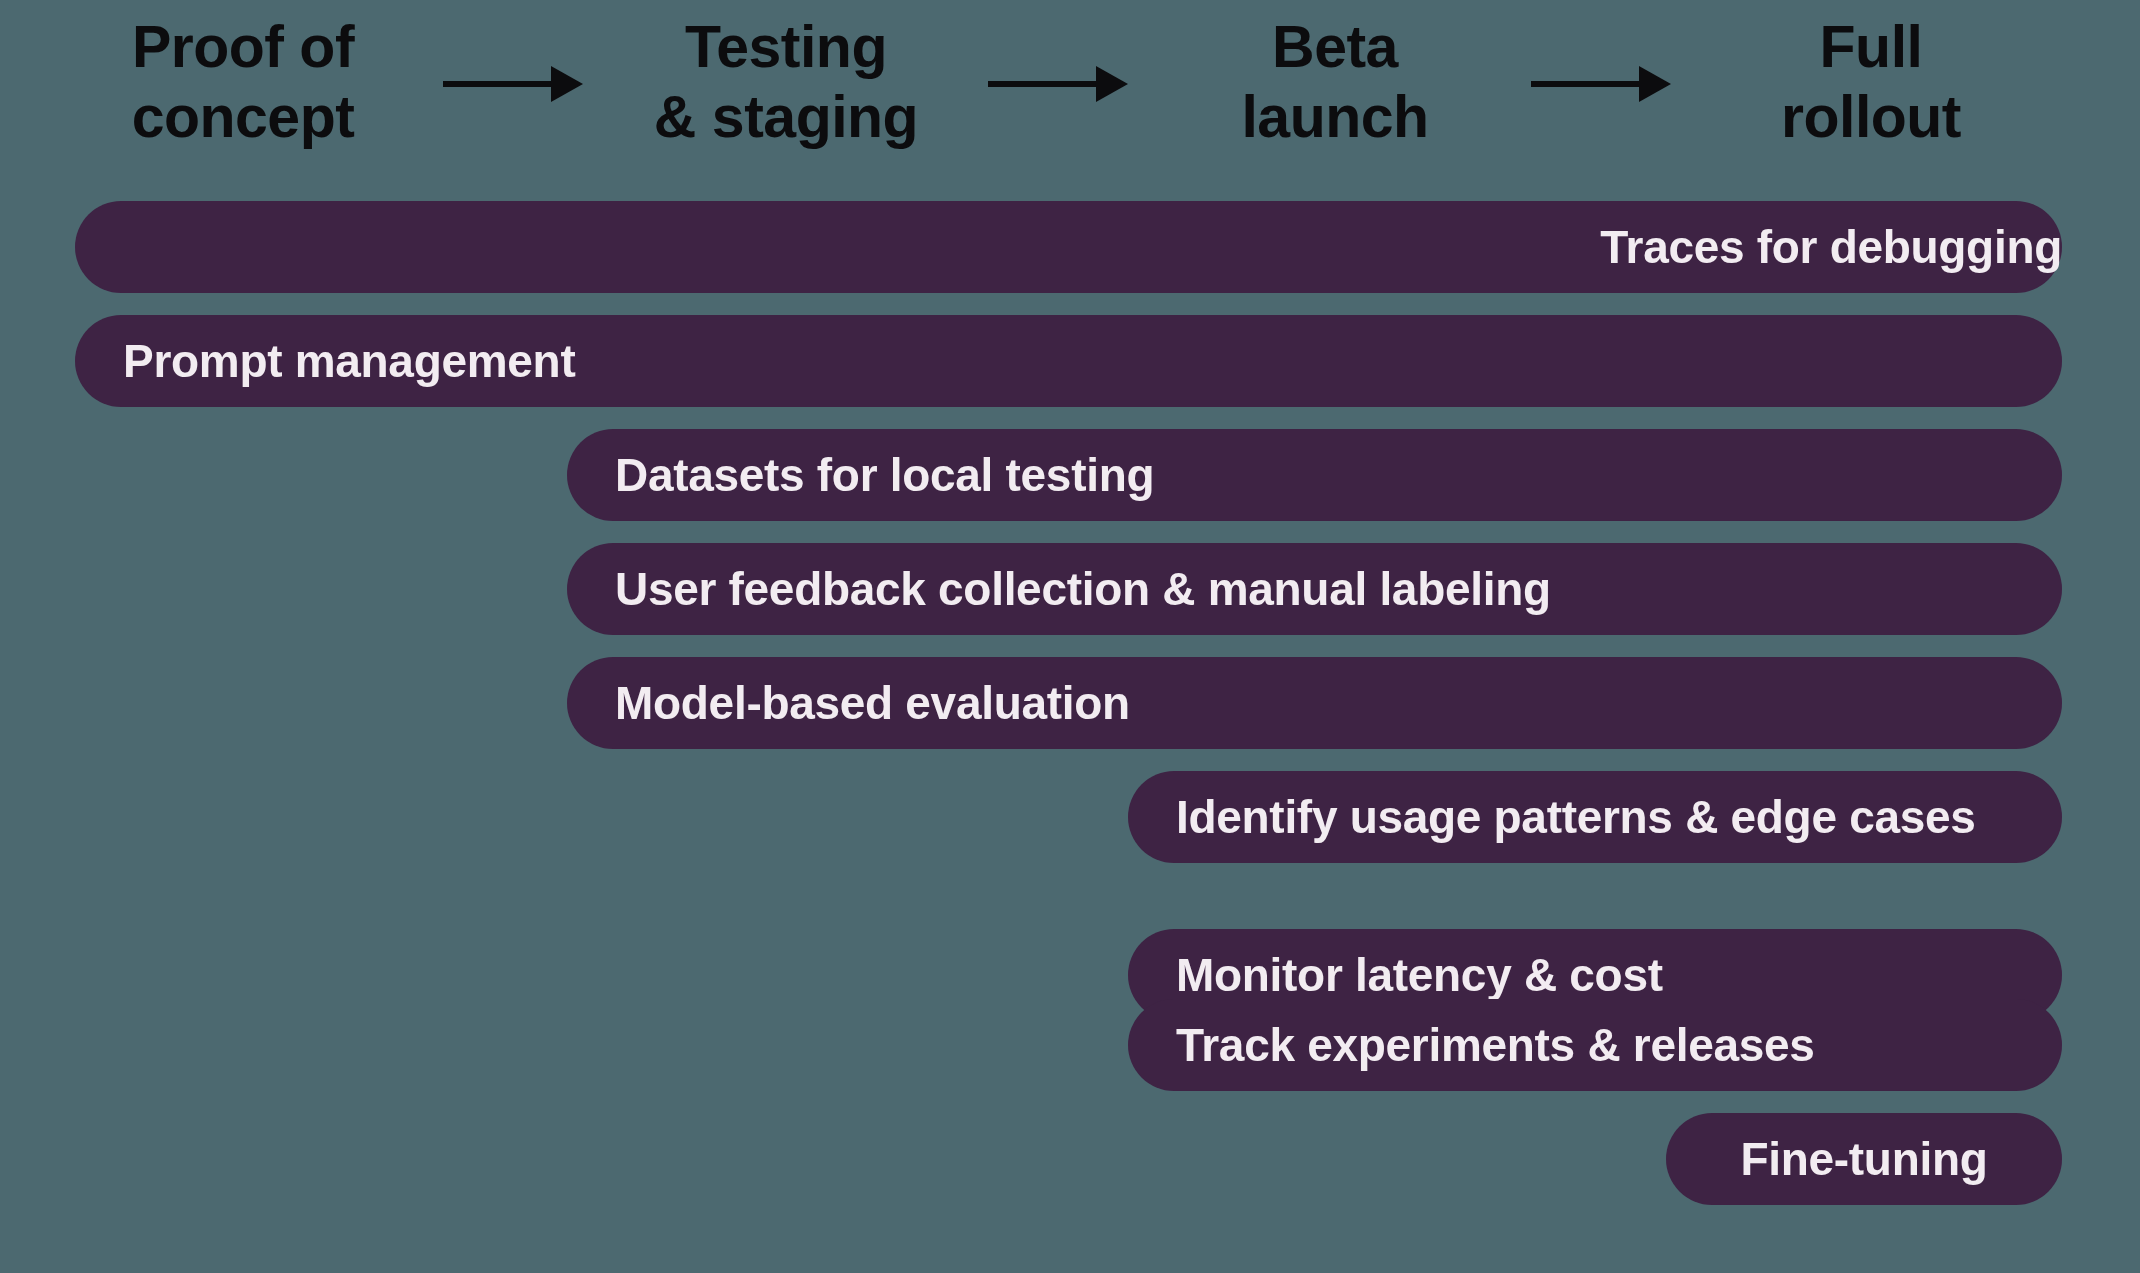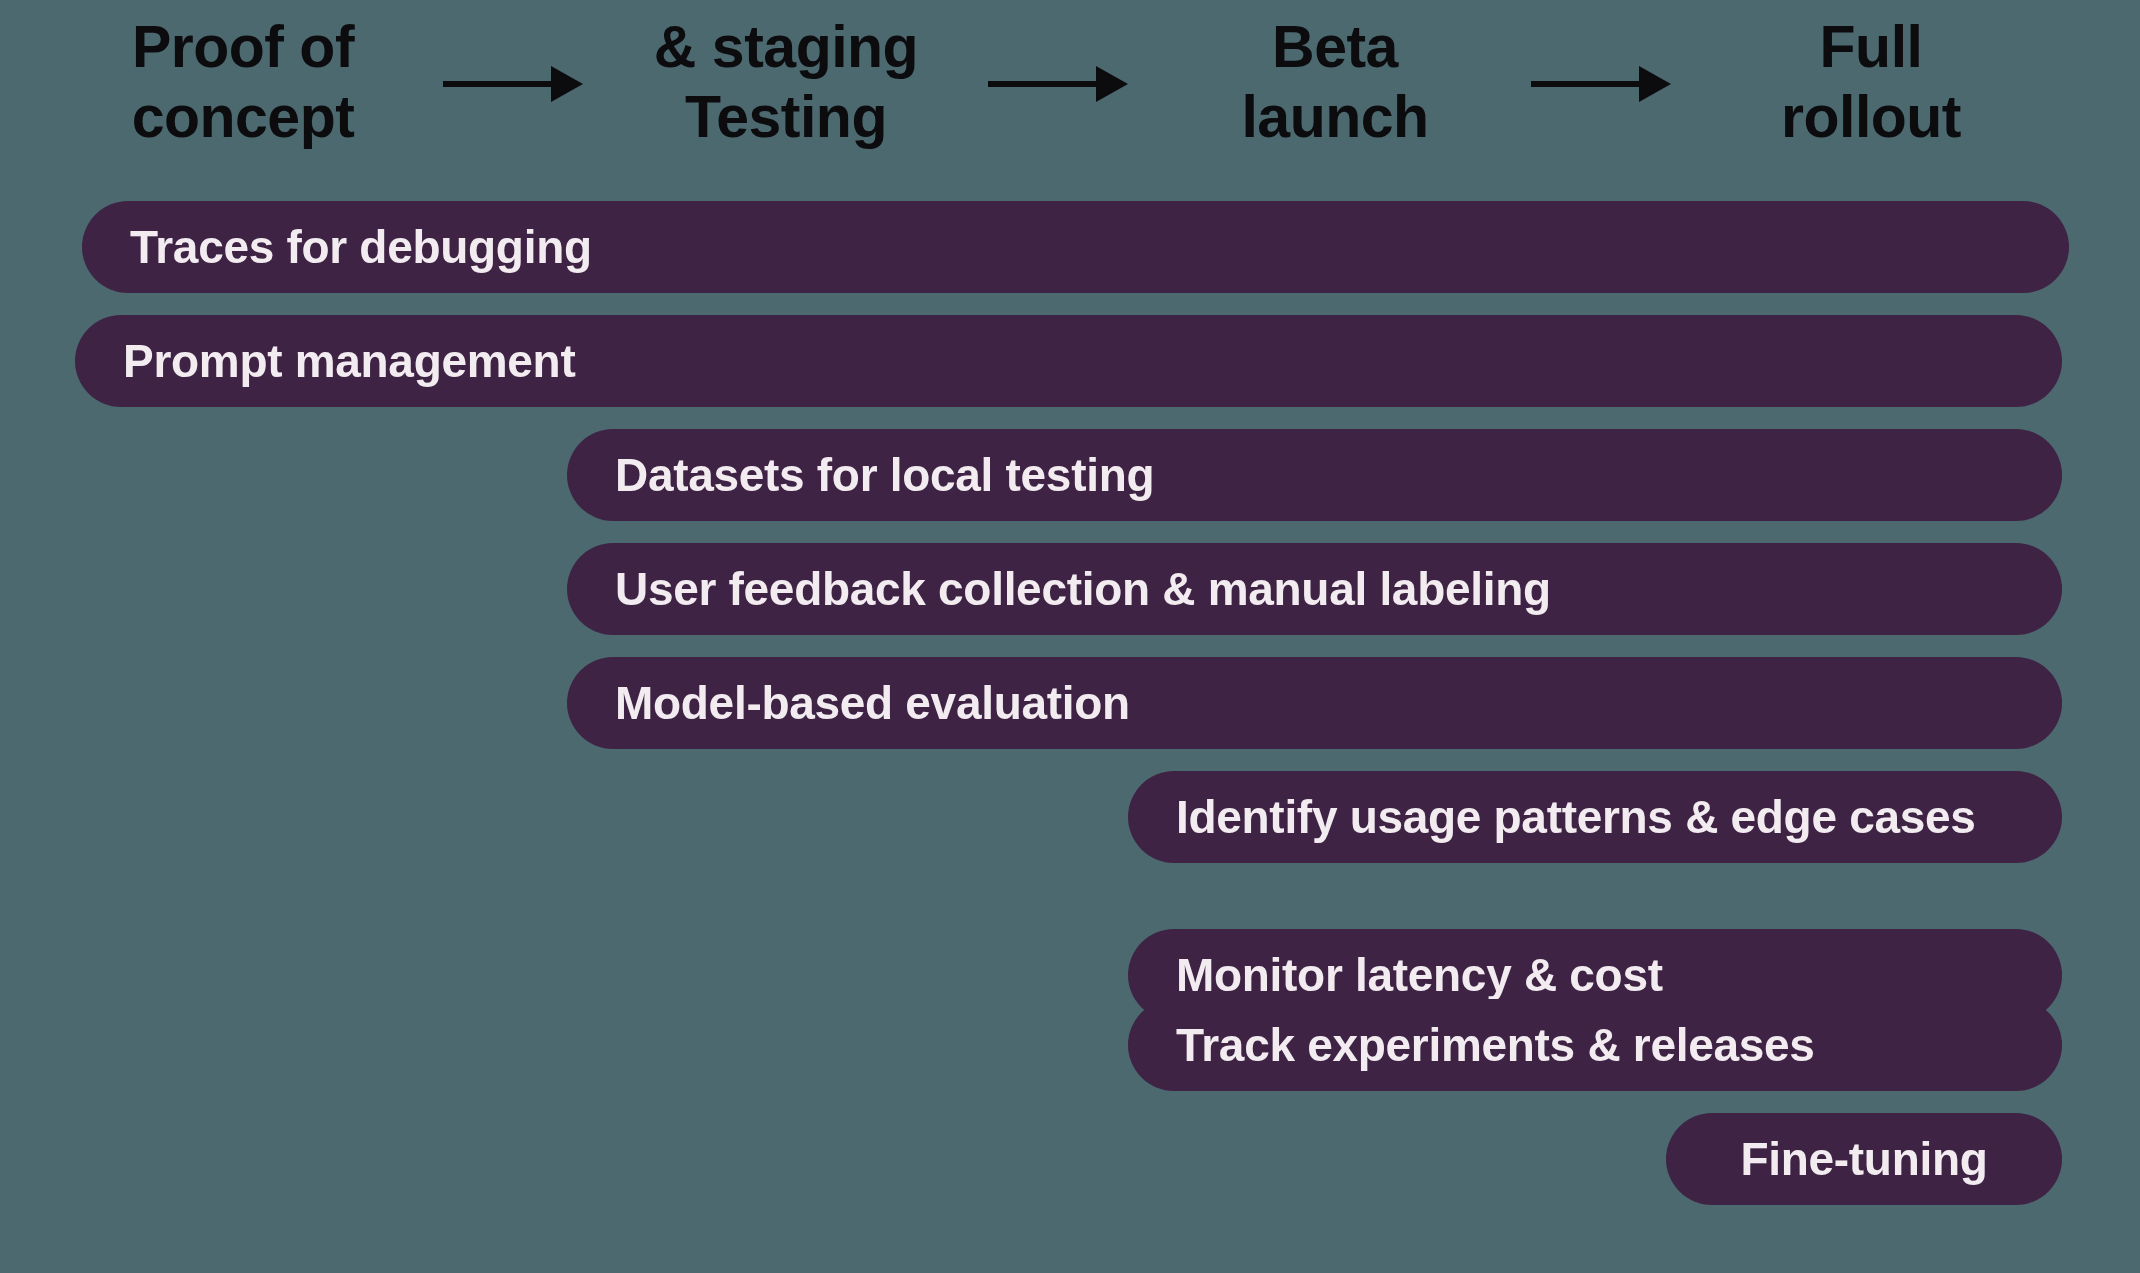--- a/index.html
+++ b/index.html
@@ -70,22 +70,22 @@
       <div>Proof of</div>
       <div>concept</div>
     </div>
 
     <svg class="arrow arrow-0" viewBox="0 0 144 40">
       <line x1="2" y1="20" x2="112" y2="20"></line>
       <polygon points="110,2 142,20 110,38"></polygon>
     </svg>
 
     <div class="phase phase-1">
+      <div>Testing</div>
       <div>&amp; staging</div>
-      <div>Testing</div>
     </div>
 
     <svg class="arrow arrow-1" viewBox="0 0 144 40">
       <line x1="2" y1="20" x2="112" y2="20"></line>
       <polygon points="110,2 142,20 110,38"></polygon>
     </svg>
 
     <div class="phase phase-2">
       <div>Beta</div>
       <div>launch</div>
@@ -97,21 +97,21 @@
     </svg>
 
     <div class="phase phase-3">
       <div>Full</div>
       <div>rollout</div>
     </div>
 
   </div>
 
   <div id="bars">
-      <div class="bar" style="top: 201px; left: 82px; width: 1987px;">
+      <div class="bar" style="top: 201px; left: 75px; width: 1987px; justify-content: flex-end;">
         <span class="bar-label">Traces for debugging</span>
       </div>
       <div class="bar" style="top: 315px; left: 75px; width: 1987px;">
         <span class="bar-label">Prompt management</span>
       </div>
       <div class="bar" style="top: 429px; left: 567px; width: 1495px; text-align: center;">
         <span class="bar-label">Datasets for local testing</span>
       </div>
       <div class="bar" style="top: 543px; left: 567px; width: 1495px;">
         <span class="bar-label">User feedback collection &amp; manual labeling</span>

